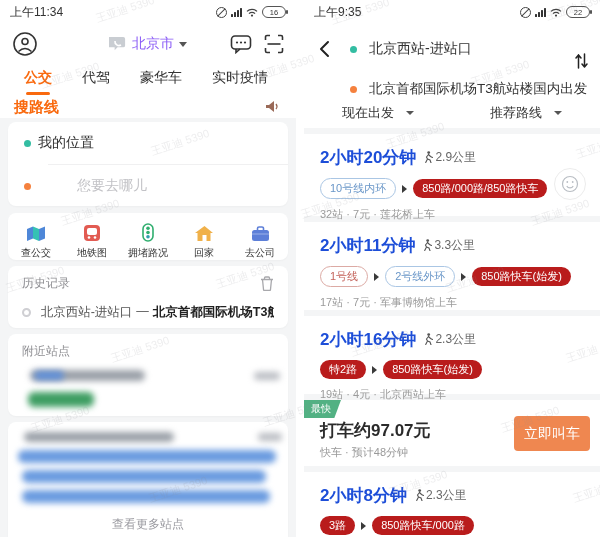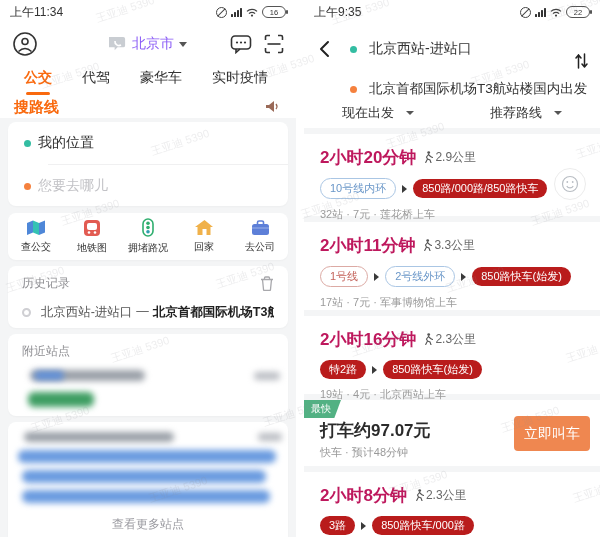--- a/index.html
+++ b/index.html
@@ -39,24 +39,24 @@
 
   .card { position:absolute; left:8px; width:280px; background:#fff; border-radius:8px; box-shadow:0 1px 2px rgba(0,0,0,0.03); }
   .dot { width:7px; height:7px; border-radius:50%; display:inline-block; }
   .dot-teal { background:#33bda2; }
   .dot-orange { background:#f5813e; }
 
   .route-inputs { top:122px; height:84px; }
   .ri-row { height:42px; display:flex; align-items:center; padding:0 16px; gap:7px; }
   .ri-div { height:1px; background:#f0f0f1; margin-left:40px; }
   .ri-origin { font-size:14px; color:#333; }
-  .ri-dest { font-size:14px; color:#c2c2c6; }
+  .ri-dest { font-size:14px; color:#c2c2c6;margin-left:39px; }
 
   .shortcuts { top:213px; height:47px; display:flex; }
-  .sc-item { flex:1; display:flex; flex-direction:column; align-items:center; justify-content:center; gap:4px; }
+  .sc-item { flex:1; display:flex; flex-direction:column; align-items:center; justify-content:flex-end; gap:4px; }
   .sc-label { font-size:10px; color:#333; white-space:nowrap; }
 
   .history { top:266px; height:62px; }
   .hist-head { display:flex; align-items:center; padding:9px 14px 0 14px; }
   .sec-title { font-size:12px; color:#8f8f93; }
   .hist-item { display:flex; align-items:center; gap:10px; padding:12px 14px 0 14px; }
   .hist-ring { width:9px; height:9px; border:2.5px solid #cfcfd3; border-radius:50%; }
   .hist-from { font-size:12.5px; color:#555; white-space:nowrap; }
   .hist-to { font-size:12.5px; color:#222; font-weight:bold; white-space:nowrap; }
 
@@ -69,21 +69,21 @@
   .rheader-back { position:absolute; left:12px; top:40px; }
   .rh-row { position:absolute; left:46px; display:flex; align-items:center; gap:12px; }
   .rh-text { font-size:14px; color:#333; white-space:nowrap; }
   .swap-ic { position:absolute; right:12px; top:52px; }
   .filters { position:absolute; top:104px; left:0; width:296px; display:flex; }
   .filter { flex:1; display:flex; align-items:center; justify-content:center; gap:12px; font-size:13px; color:#333; }
   .tri-down { width:0; height:0; border-left:4px solid transparent; border-right:4px solid transparent; border-top:4.5px solid #555; }
 
   .rcard { position:absolute; left:0; width:296px; background:#fff; }
   .rc-title-row { display:flex; align-items:baseline; gap:8px; padding:12px 16px 0 16px; }
-  .rc-duration { font-size:17px; font-weight:bold; color:#be185d; }
+  .rc-duration { font-size:17px; font-weight:bold; color:#1d4ed8; }
   .rc-walk { font-size:12px; color:#666; display:flex; align-items:center; gap:2px; }
   .pill-row { display:flex; align-items:center; padding:9px 16px 0 16px; }
   .pill { font-size:11px; padding:3px 9px; border-radius:11px; white-space:nowrap; line-height:1.2; }
   .pill-solid { background:#b91c1c; color:#fff; }
   .pill-oblue { border:1px solid #aac6e4; color:#6996c8; background:#fff; }
   .pill-ored { border:1px solid #dcaaa4; color:#c4645c; background:#fff; }
   .pill-sep { width:0; height:0; border-top:4px solid transparent; border-bottom:4px solid transparent; border-left:5px solid #3a3a3a; margin:0 6px; }
   .rc-detail { font-size:11px; color:#9b9b9b; padding:8px 16px 0 16px; }
 
   .smiley { position:absolute; right:14px; top:34px; width:32px; height:32px; border:1px solid #ececec; border-radius:50%; background:#fff; display:flex; align-items:center; justify-content:center; }

